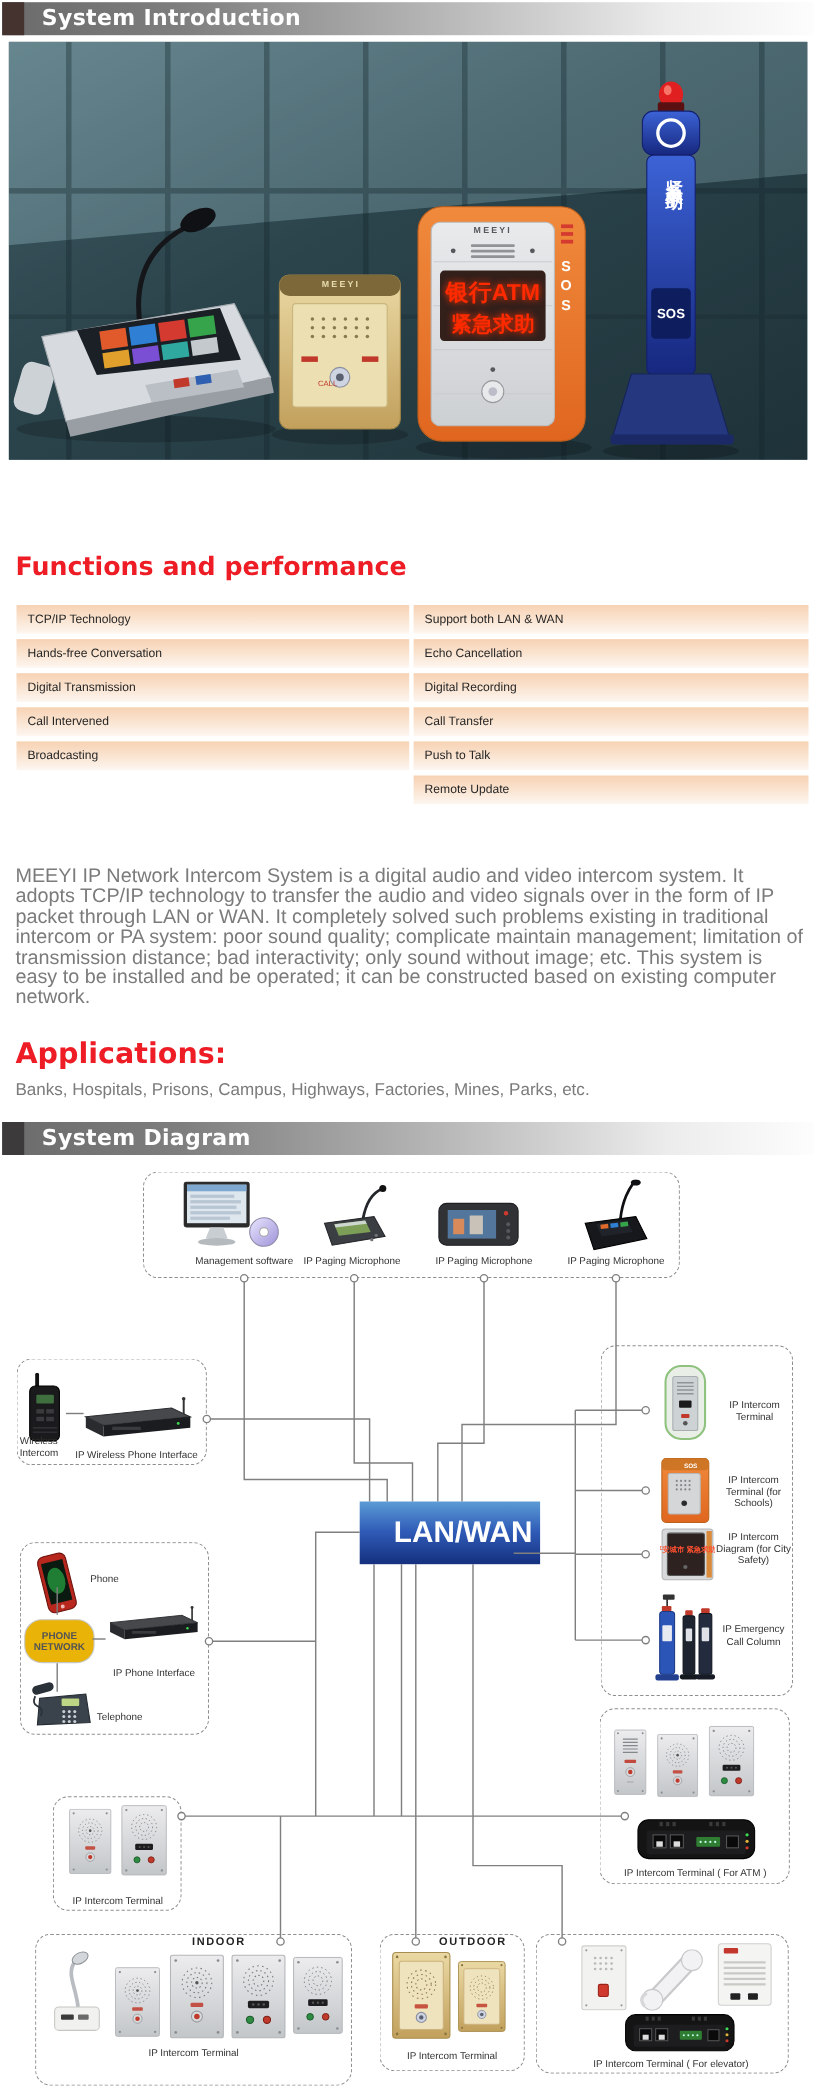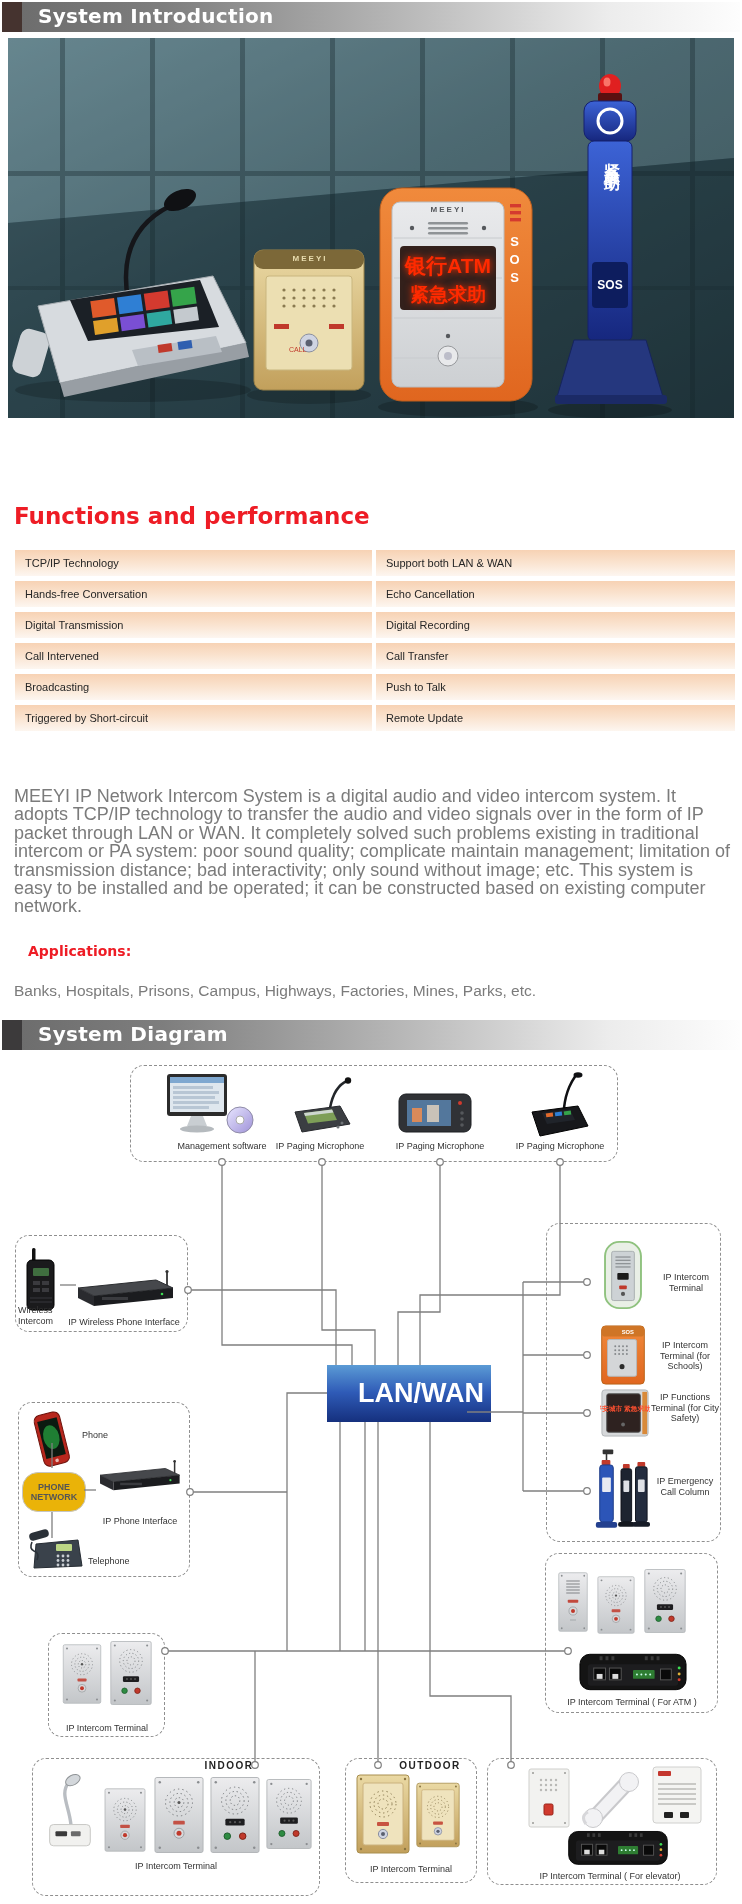--- a/index.html
+++ b/index.html
@@ -512,31 +512,30 @@
     <div class="hero-txt" style="left:584px;top:240px;width:36px;text-align:center;font-size:12px;color:#fff">SOS</div>
   </div>
 
   <div class="red-h" style="left:14px;top:503px;font-size:23px">Functions and performance</div>
 
   <div class="row row-l" style="top:550px">TCP/IP Technology</div>
   <div class="row row-l" style="top:581px">Hands-free Conversation</div>
   <div class="row row-l" style="top:612px">Digital Transmission</div>
   <div class="row row-l" style="top:643px">Call Intervened</div>
   <div class="row row-l" style="top:674px">Broadcasting</div>
-  <div class="row row-l" style="top:705px">Triggered by Short-circuit</div>
   <div class="row row-r" style="top:550px">Support both LAN &amp; WAN</div>
   <div class="row row-r" style="top:581px">Echo Cancellation</div>
   <div class="row row-r" style="top:612px">Digital Recording</div>
   <div class="row row-r" style="top:643px">Call Transfer</div>
   <div class="row row-r" style="top:674px">Push to Talk</div>
   <div class="row row-r" style="top:705px">Remote Update</div>
 
   <div class="para">MEEYI IP Network Intercom System is a digital audio and video intercom system. It adopts TCP/IP technology to transfer the audio and video signals over in the form of IP packet through LAN or WAN. It completely solved such problems existing in traditional intercom or PA system: poor sound quality; complicate maintain management; limitation of transmission distance; bad interactivity; only sound without image; etc. This system is easy to be installed and be operated; it can be constructed based on existing computer network.</div>
 
-  <div class="red-h" style="left:28px;top:943px;font-size:14px">Applications:</div>
+  <div class="red-h" style="left:14px;top:943px;font-size:26px">Applications:</div>
   <div class="app-t">Banks, Hospitals, Prisons, Campus, Highways, Factories, Mines, Parks, etc.</div>
 
   <div class="hdr" style="top:1020px">
     <div class="sq" style="background:#3c3a3b"></div>
     <div class="t">System Diagram</div>
   </div>
 
   <div class="dash" style="left:130px;top:1065px;width:488px;height:97px"></div>
   <div class="dash" style="left:15px;top:1235px;width:173px;height:97px"></div>
   <div class="dash" style="left:18px;top:1402px;width:172px;height:175px"></div>
@@ -596,21 +595,21 @@
       <use href="#door-school"></use>
     </svg>
   <svg class="dev" style="left:600px;top:1388px" width="50" height="50">
       <use href="#door-city"></use>
     </svg>
   <svg class="dev" style="left:592px;top:1448px" width="58" height="88">
       <use href="#call-columns"></use>
     </svg>
   <div class="dlabel" style="left:653px;top:1272px;width:66px">IP Intercom Terminal</div>
   <div class="dlabel" style="left:651px;top:1340px;width:68px">IP Intercom Terminal (for Schools)</div>
-  <div class="dlabel" style="left:651px;top:1392px;width:68px">IP Functions Terminal (for City Safety)</div>
+  <div class="dlabel" style="left:651px;top:1392px;width:68px">IP Intercom Diagram (for City Safety)</div>
   <div class="dlabel" style="left:649px;top:1476px;width:72px">IP Emergency Call Column</div>
 
   <svg class="dev" style="left:558px;top:1570px" width="30" height="64">
       <use href="#m-lines-red"></use>
     </svg>
   <svg class="dev" style="left:596px;top:1576px" width="40" height="58">
       <use href="#m-burst-red"></use>
     </svg>
   <svg class="dev" style="left:644px;top:1568px" width="42" height="66">
       <use href="#m-burst-dark"></use>
@@ -621,21 +620,21 @@
   <div class="dlabel" style="left:550px;top:1697px;width:164px">IP Intercom Terminal ( For ATM )</div>
 
   <svg class="dev" style="left:60px;top:1644px" width="44" height="60">
       <use href="#m-burst-red"></use>
     </svg>
   <svg class="dev" style="left:110px;top:1640px" width="42" height="66">
       <use href="#m-burst-dark"></use>
     </svg>
   <div class="dlabel" style="left:54px;top:1723px;width:106px">IP Intercom Terminal</div>
 
-  <div class="tag" style="left:194px;top:1760px;width:70px">INDOOR</div>
+  <div class="tag" style="left:164px;top:1760px;width:70px">INDOOR</div>
   <svg class="dev" style="left:40px;top:1772px" width="58" height="78">
       <use href="#desk-mic"></use>
     </svg>
   <svg class="dev" style="left:102px;top:1788px" width="46" height="64">
       <use href="#m-burst-red"></use>
     </svg>
   <svg class="dev" style="left:154px;top:1776px" width="50" height="78">
       <use href="#m-burst-red"></use>
     </svg>
   <svg class="dev" style="left:210px;top:1776px" width="50" height="78">

